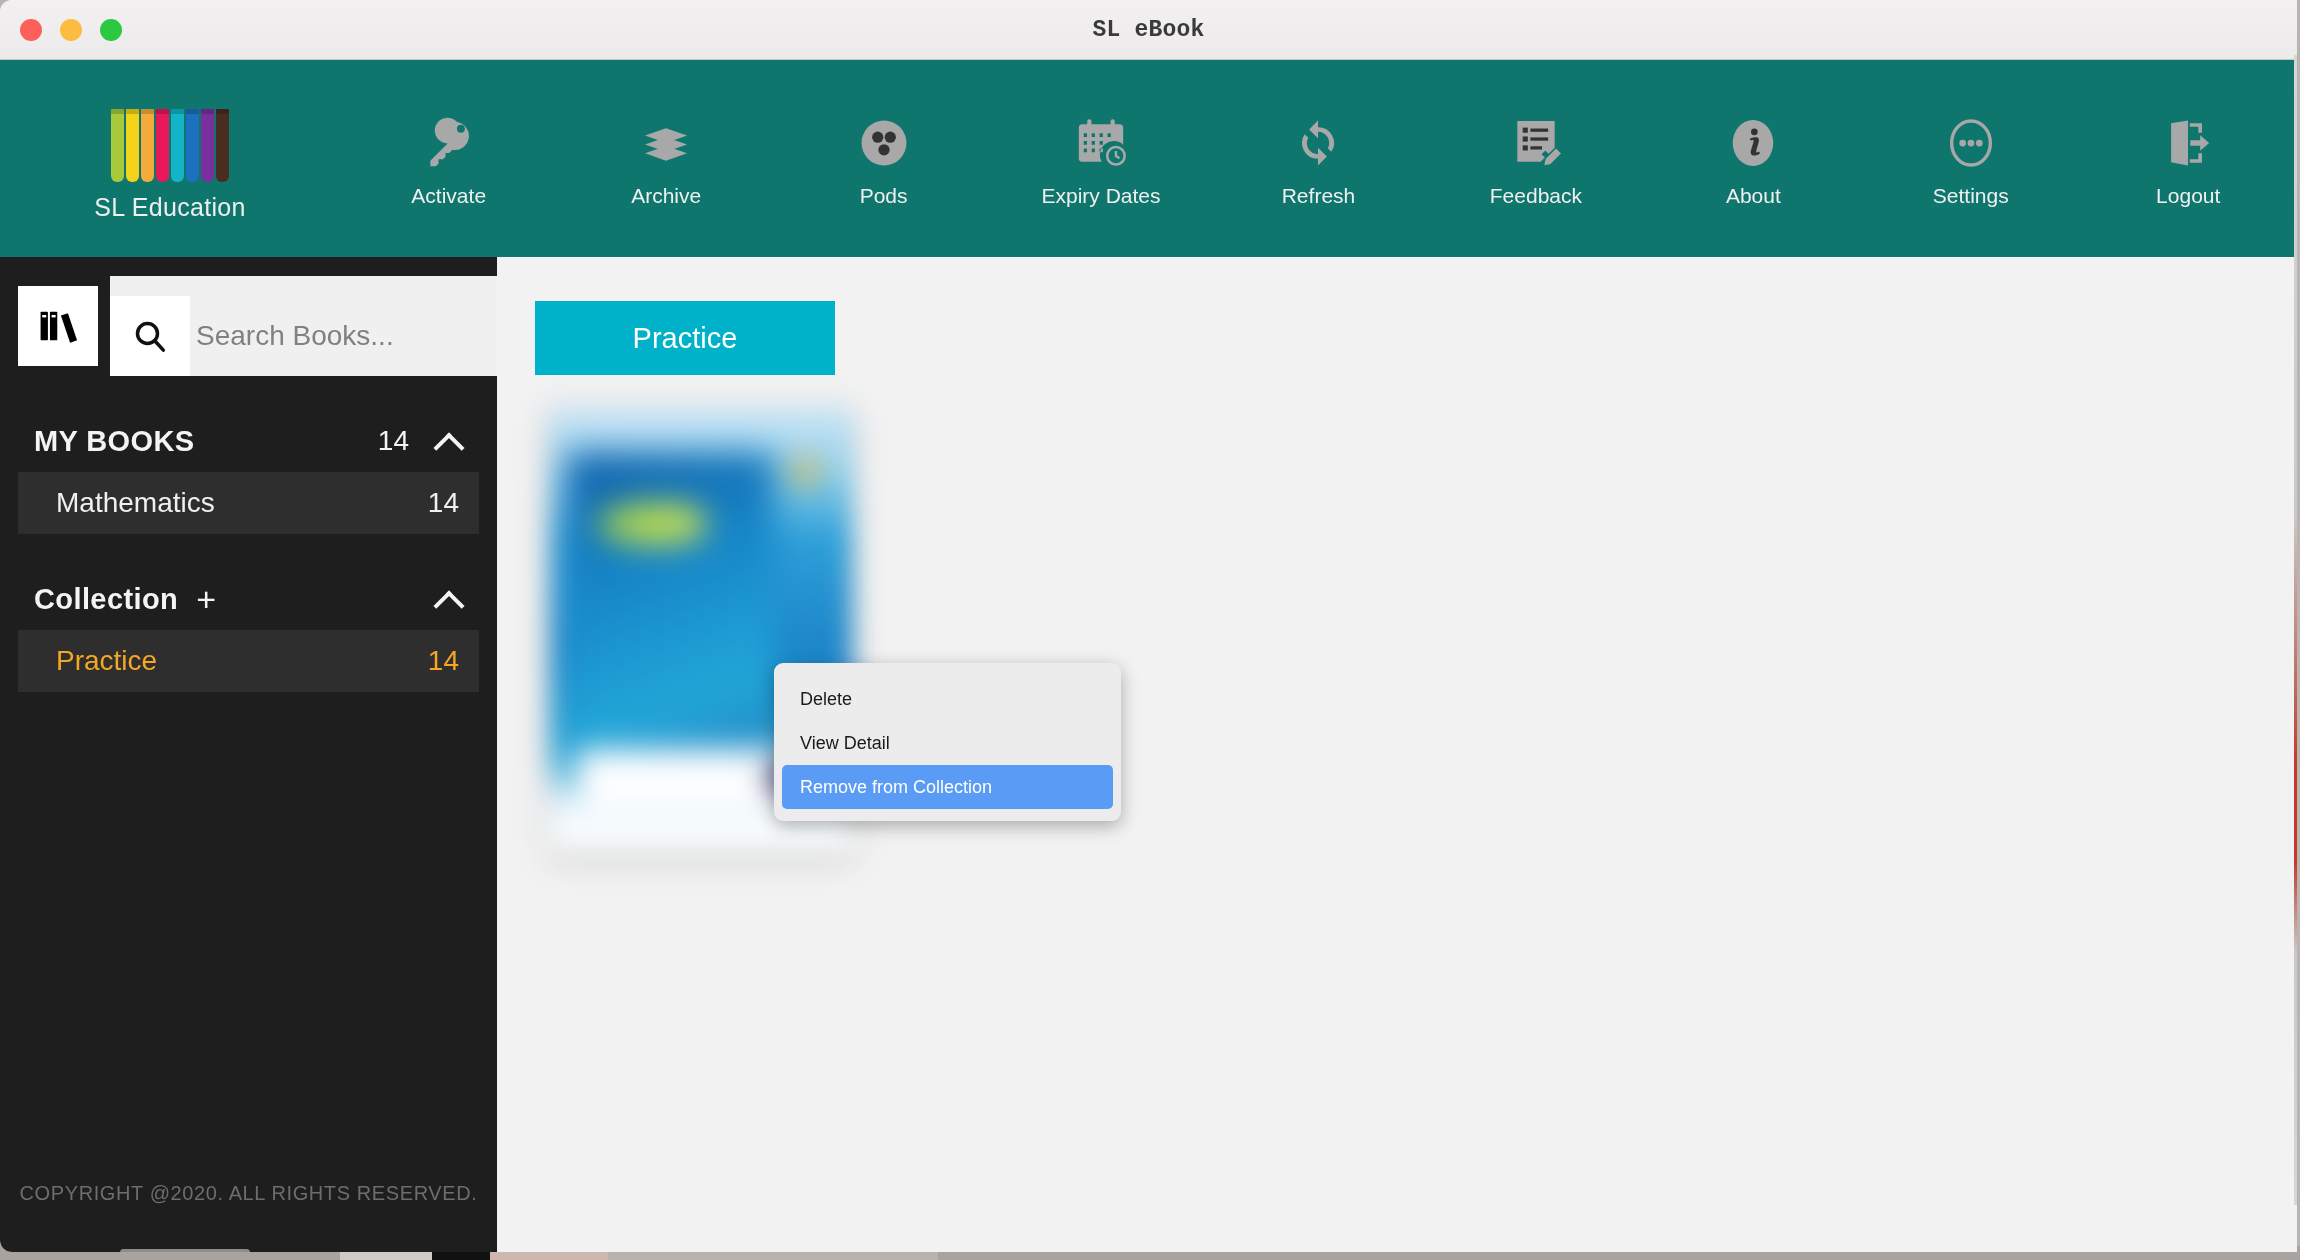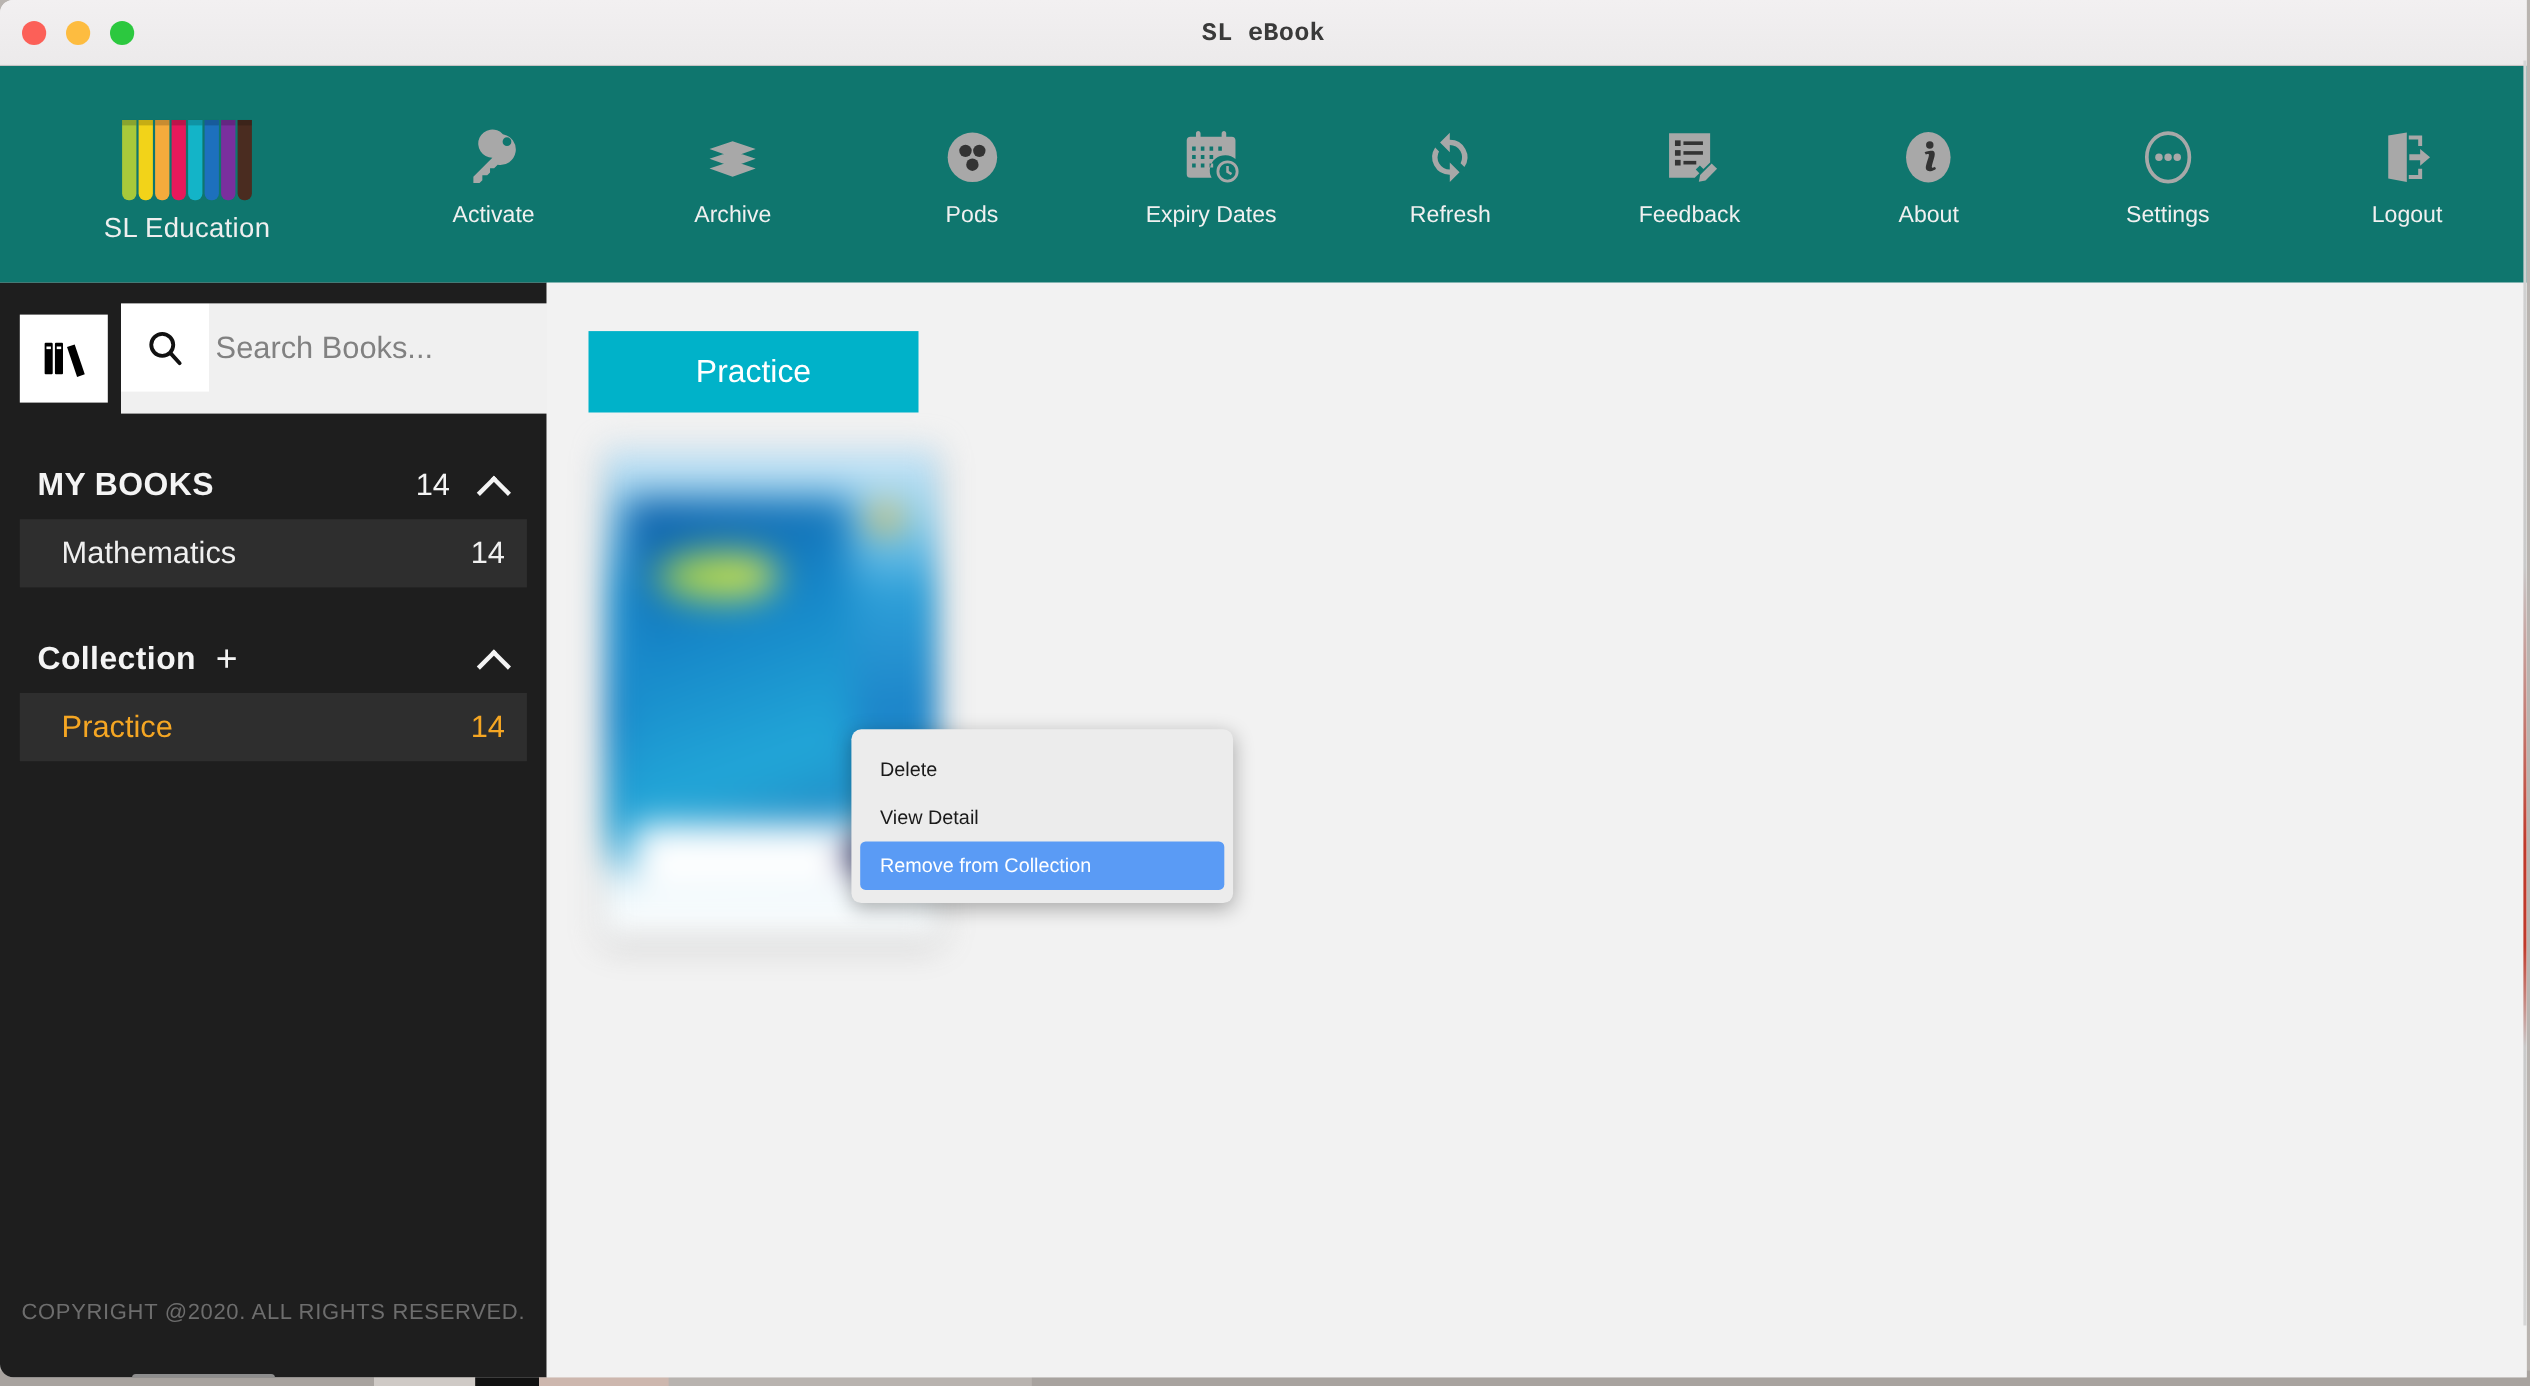--- a/index.html
+++ b/index.html
@@ -85,21 +85,21 @@
   .sidebar {
     width: 497px; background: #1e1e1e;
     position: relative; flex: 0 0 497px;
     border-radius: 0 0 0 12px;
   }
   .search-row { display: flex; padding: 19px 20px 0 18px; gap: 12px; align-items: center; }
   .lib-btn {
     width: 80px; height: 80px; background: #ffffff;
     display: flex; align-items: center; justify-content: center; flex: 0 0 80px;
   }
-  .search-box { flex: 1; height: 100px; display: flex; align-items: flex-start; background: #f0f0f0; }
+  .search-box { flex: 1; height: 100px; display: flex; align-items: flex-end; background: #f0f0f0; }
   .search-ico-cell { width: 80px; height: 80px; background: #ffffff; display: flex; align-items: center; justify-content: center; flex:0 0 80px; }
   .search-input {
     flex: 1; height: 80px; border: 0; outline: none;
     background: #f0f0f0; font-size: 28px; color: #222;
     font-family: "Liberation Sans", sans-serif; padding: 0 10px 0 6px;
   }
   .search-input::placeholder { color: #818181; }
 
   .grp-head {
     display: flex; align-items: center;

